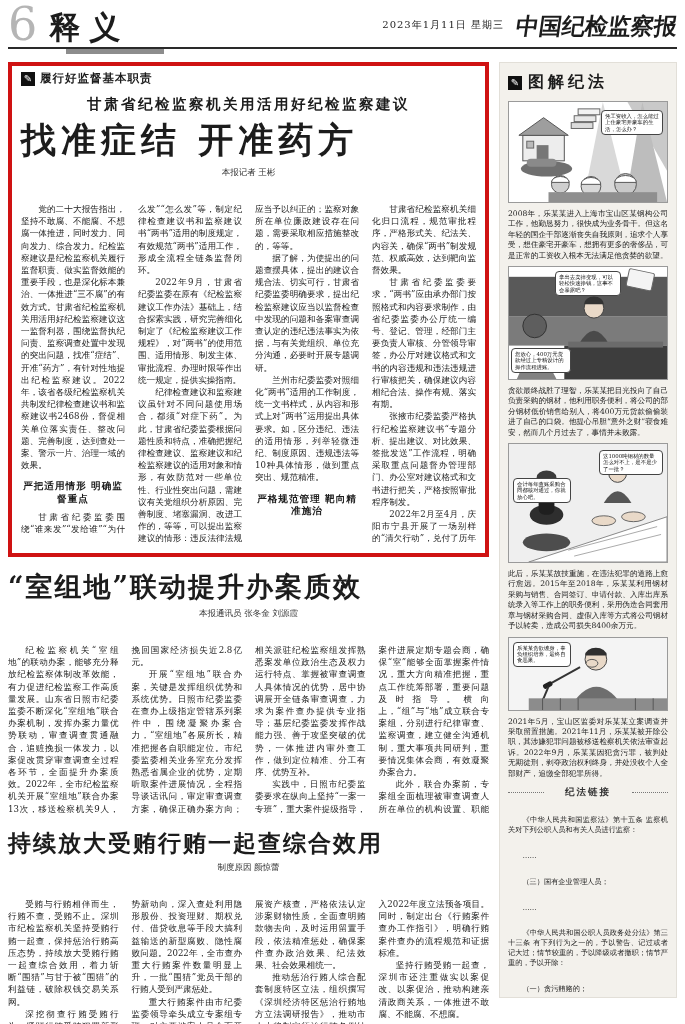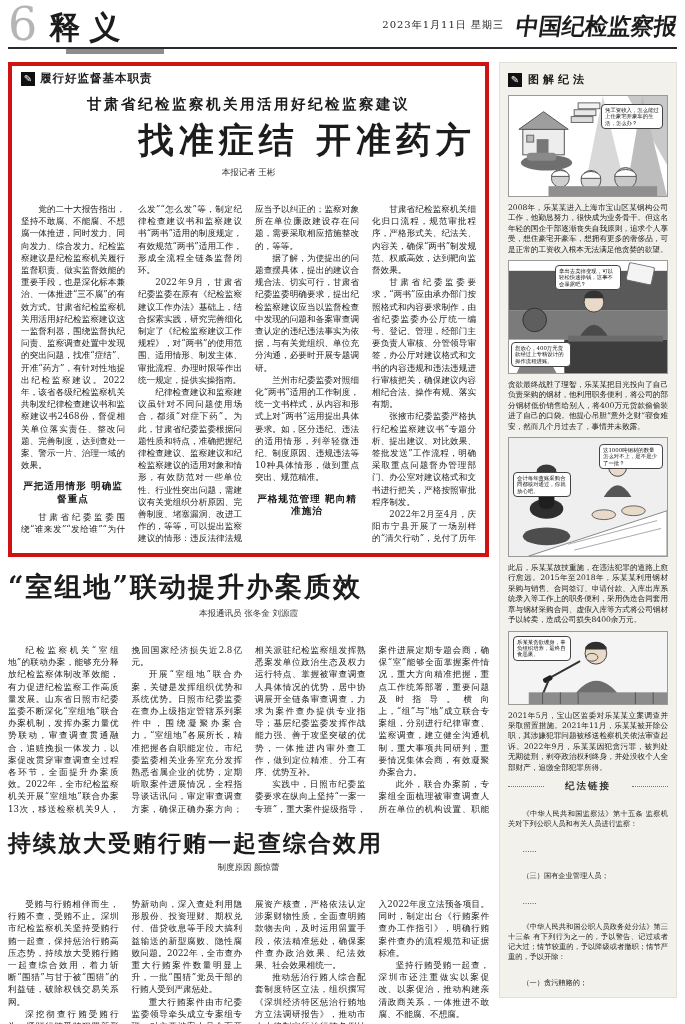--- a/index.html
+++ b/index.html
@@ -22,38 +22,38 @@
 
   .content { display:flex; gap:10px; margin-top:8px; }
   .left-col { width:481px; flex:0 0 481px; }
 
   
   .red-box { border:4px solid #cf1212; padding:5px 9px 8px 9px; }
   .kicker-row { display:flex; align-items:center; gap:5px; }
   .badge-icon { width:14px; height:14px; background:#101010; color:#fff; font-size:10px; line-height:14px; text-align:center; flex:0 0 14px; }
   .kicker { font-weight:bold; font-size:11.5px; letter-spacing:1px; }
   .subtitle { text-align:center; font-size:14.5px; font-weight:bold; letter-spacing:2.5px; margin:9px 0 1px; }
-  .headline1 { text-align:right; font-size:35px; font-weight:900; letter-spacing:5px; margin:3px 0 2px; }
+  .headline1 { text-align:left; font-size:35px; font-weight:900; letter-spacing:5px; margin:3px 0 2px; }
   .byline { text-align:center; font-size:8.5px; color:#333; margin:3px 0 9px; }
   .body-cols { column-count:4; column-gap:13px; font-size:8.6px; line-height:12.2px; text-align:justify; overflow:hidden;margin-top:24px; }
   .body-cols p { margin:0; text-indent:2em; }
   .body-cols h4 { text-align:center; font-size:9.6px; margin:9px 0 6px; letter-spacing:1px; }
   .cols-a { height:342px; }
 
   
   .article { margin-top:12px; }
   .headline2 { text-align:left; font-size:27px; font-weight:900; letter-spacing:2px; margin:2px 0; }
   .headline3 { text-align:left; font-size:23px; font-weight:900; letter-spacing:2px; margin:2px 0; }
   .cols-b { height:172px; }
   .cols-c { height:168px; }
 
   
   .sidebar { flex:1; background:#f3f1ec; border:1px solid #e2dfd8; padding:9px 8px 6px 8px; height:936px; overflow:hidden; }
   .sb-title-row { display:flex; align-items:center; gap:6px; margin-bottom:8px; }
-  .sb-title { font-size:11px; font-weight:bold; letter-spacing:4px; }
+  .sb-title { font-size:16px; font-weight:bold; letter-spacing:4px; }
   .panel { position:relative; background:#fff; border:1px solid #9a9a9a; margin:4px 0 6px; overflow:hidden; }
   .p1 { height:102px; } .p2 { height:114px; } .p3 { height:120px; } .p4 { height:74px; }
   .panel svg { position:absolute; inset:0; width:100%; height:100%; }
   .bubble { position:absolute; background:#fff; border:1px solid #444; border-radius:4px;
             font-size:5.4px; line-height:6.4px; padding:2px 3px; color:#111; text-align:left; }
   .caption { font-size:7.6px; line-height:10.4px; text-align:justify; color:#222; margin-bottom:5px; }
   .law-divider { display:flex; align-items:center; gap:21px; margin:7px 0 5px; }
   .law-divider .dots { flex:1; border-top:1.5px dotted #777; }
   .law-divider .law-label { font-size:9.5px; font-weight:bold; letter-spacing:2px; color:#333; }
   .law p { font-size:7.2px; line-height:9.9px; text-align:justify; margin:16px 0 3px; text-indent:2em; }

